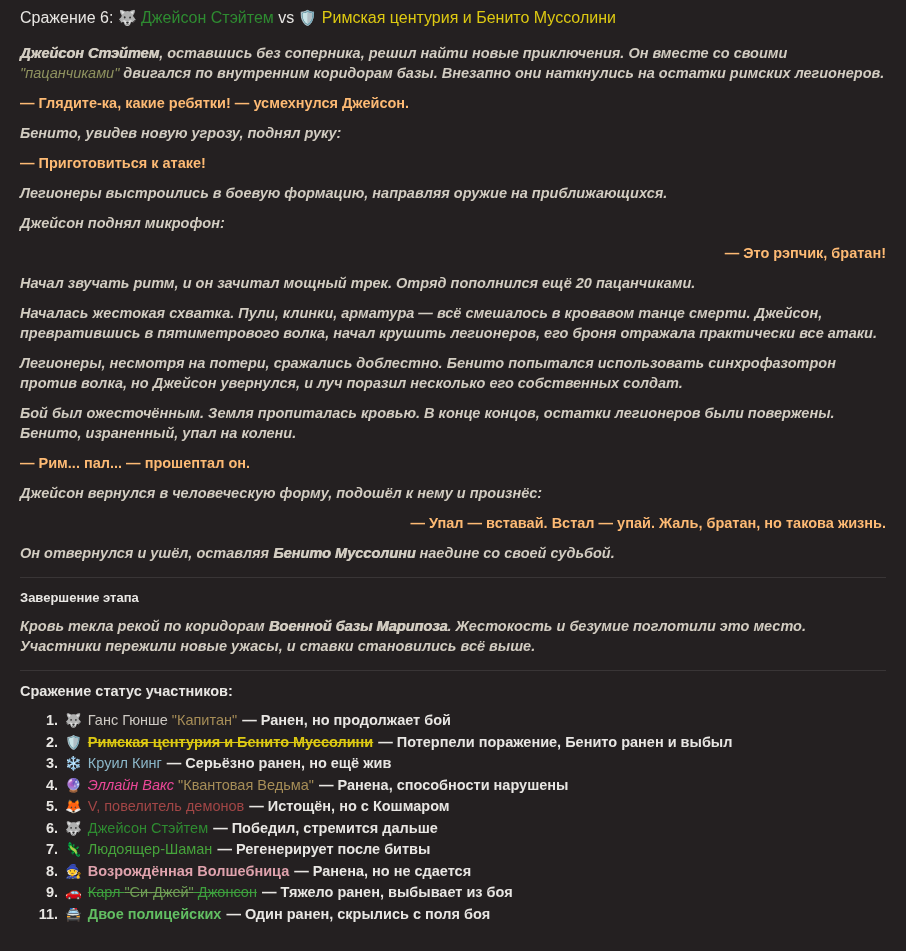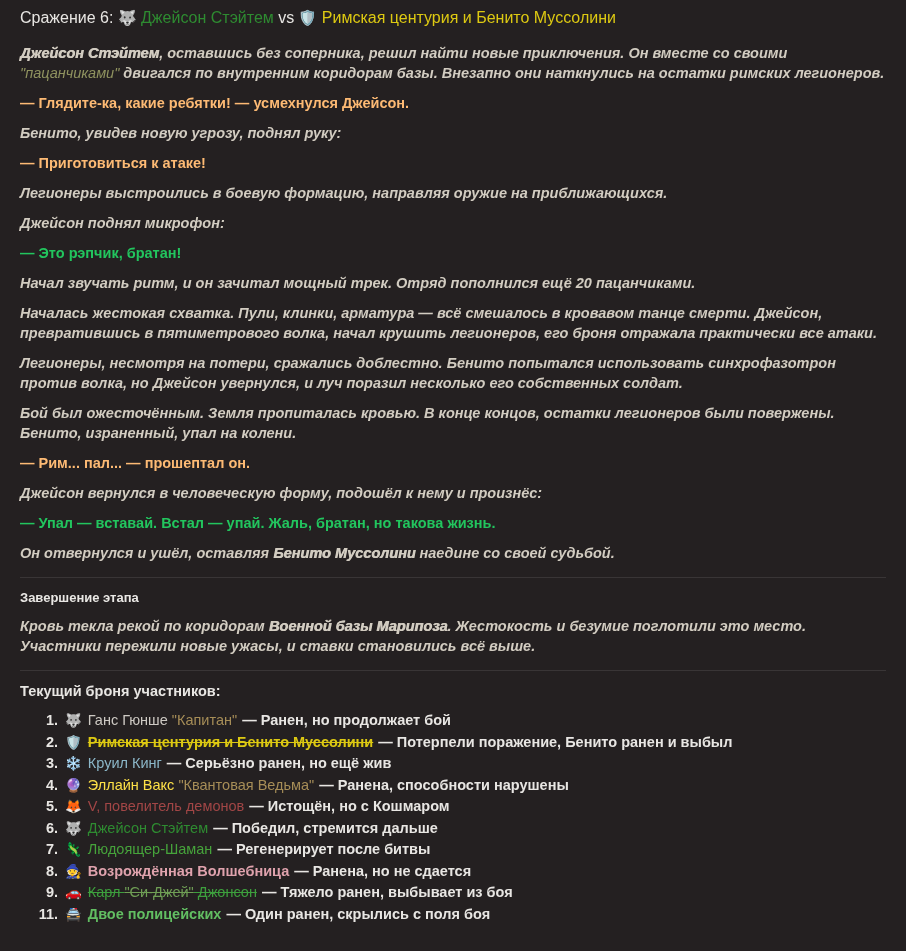--- a/index.html
+++ b/index.html
@@ -37,21 +37,22 @@
   .para.narr .seg-quote {
     font-weight: 400;
     color: #8f925f;
   }
   .para.say {
     font-weight: 700;
     color: #fdba74;
   }
   .para.accent {
     font-weight: 700;
-    color: #22c55e;
+    color: #fdba74;
+    text-align: right;
   }
   hr.divider {
     border: none;
     border-top: 1px solid #393536;
     margin: 14px 0 12px 0;
   }
   .h2 {
     font-size: 13px;
     font-weight: 700;
     margin: 0 0 11px 0;
@@ -126,27 +127,27 @@
       <p class="para narr"><span>Он отвернулся и ушёл, оставляя </span><span class="seg-name">Бенито Муссолини</span><span> наедине со своей судьбой.</span></p>
     </section>
 
   <hr class="divider">
 
   <div class="h2">Завершение этапа</div>
   <p class="para narr"><span>Кровь текла рекой по коридорам </span><span class="seg-name">Военной базы Марипоза</span><span>. Жестокость и безумие поглотили это место. Участники пережили новые ужасы, и ставки становились всё выше.</span></p>
 
   <hr class="divider">
 
-  <div class="status-heading">Текущий броня участников:</div>
+  <div class="status-heading">Сражение статус участников:</div>
 
   <ol class="status-list">
       <li class="status-item"><span class="num">1.</span><span class="emoji">🐺</span><span class="name-seg" style="color: rgb(205, 201, 195);">Ганс Гюнше</span><span class="name-seg" style="color: rgb(166, 141, 87);"> "Капитан"</span><span class="status">— Ранен, но продолжает бой</span></li>
       <li class="status-item"><span class="num">2.</span><span class="emoji">🛡️</span><span class="name-seg strike b" style="color: rgb(221, 201, 18);">Римская центурия и Бенито Муссолини</span><span class="status">— Потерпели поражение, Бенито ранен и выбыл</span></li>
       <li class="status-item"><span class="num">3.</span><span class="emoji">❄️</span><span class="name-seg" style="color: rgb(140, 183, 201);">Круил Кинг</span><span class="status">— Серьёзно ранен, но ещё жив</span></li>
-      <li class="status-item"><span class="num">4.</span><span class="emoji">🔮</span><span class="name-seg" style="color: #fde047;">Эллайн Вакс</span><span class="name-seg" style="color: rgb(166, 141, 87);"> "Квантовая Ведьма"</span><span class="status">— Ранена, способности нарушены</span></li>
+      <li class="status-item"><span class="num">4.</span><span class="emoji">🔮</span><span class="name-seg" style="color: #ec4899; font-style: italic;">Эллайн Вакс</span><span class="name-seg" style="color: rgb(166, 141, 87);"> "Квантовая Ведьма"</span><span class="status">— Ранена, способности нарушены</span></li>
       <li class="status-item"><span class="num">5.</span><span class="emoji">🦊</span><span class="name-seg" style="color: rgb(162, 70, 70);">V, повелитель демонов</span><span class="status">— Истощён, но с Кошмаром</span></li>
       <li class="status-item"><span class="num">6.</span><span class="emoji">🐺</span><span class="name-seg" style="color: rgb(46, 139, 49);">Джейсон Стэйтем</span><span class="status">— Победил, стремится дальше</span></li>
       <li class="status-item"><span class="num">7.</span><span class="emoji">🦎</span><span class="name-seg" style="color: rgb(70, 163, 59);">Людоящер-Шаман</span><span class="status">— Регенерирует после битвы</span></li>
       <li class="status-item"><span class="num">8.</span><span class="emoji">🧙</span><span class="name-seg b" style="color: rgb(223, 162, 173);">Возрождённая Волшебница</span><span class="status">— Ранена, но не сдается</span></li>
       <li class="status-item"><span class="num">9.</span><span class="emoji">🚗</span><span class="name-seg strike" style="color: rgb(61, 159, 61);">Карл </span><span class="name-seg strike" style="color: rgb(111, 158, 85);">"Си-Джей"</span><span class="name-seg strike" style="color: rgb(61, 159, 61);"> Джонсон</span><span class="status">— Тяжело ранен, выбывает из боя</span></li>
       <li class="status-item"><span class="num">11.</span><span class="emoji">🚔</span><span class="name-seg b" style="color: rgb(98, 190, 98);">Двое полицейских</span><span class="status">— Один ранен, скрылись с поля боя</span></li>
     </ol>
 
 </main>
 

